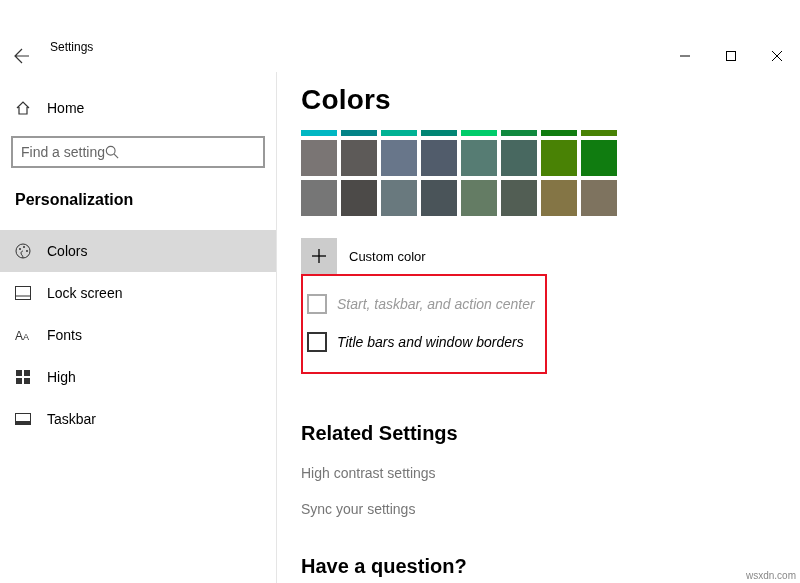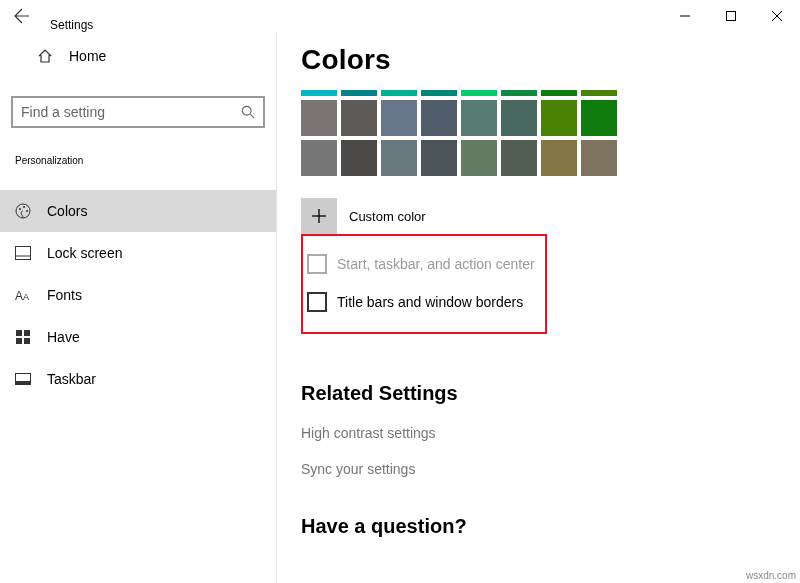--- a/index.html
+++ b/index.html
@@ -1,49 +1,49 @@
 <!DOCTYPE html>
 <html><head>
 <meta charset="utf-8">
 <style>
   * { box-sizing: border-box; margin: 0; padding: 0; font-family: "Segoe UI", sans-serif; }
   body { width: 800px; height: 583px; background: #fff; overflow: hidden; position: relative; }
-  .titlebar { height: 32px; display: flex; align-items: flex-end; position: relative; }
+  .titlebar { height: 32px; display: flex; align-items: flex-start; position: relative; margin-top: 40px; }
   .back-btn { width: 44px; height: 32px; display: flex; align-items: center; justify-content: center; color: #333; }
   .title { font-size: 12px; color: #000; margin-left: 6px; }
   .win-controls { position: absolute; right: 0; top: 0; display: flex; }
   .win-btn { width: 46px; height: 32px; display: flex; align-items: center; justify-content: center; color: #000; }
   .container { display: flex; height: calc(100% - 32px); }
   .sidebar { width: 277px; background: #fff; border-right: 1px solid #e5e5e5; padding-top: 16px; }
-  .home-row { display: flex; align-items: flex-start; height: 40px; padding: 0 15px; font-size: 14px; color: #000; gap: 16px; margin-left: 22px; }
+  .home-row { display: flex; align-items: center; height: 40px; padding: 0 15px; font-size: 14px; color: #000; gap: 16px; }
   .home-row .icon { width: 16px; display: flex; justify-content: center; }
   .search-wrap { padding: 8px 11px 14px 11px; }
-  .search { height: 32px; border: 2px solid #999; background: #fff; display: flex; align-items: center; padding: 0 8px; justify-content: space-between; }
+  .search { height: 32px; border: 2px solid #999; background: #fff; display: flex; align-items: center; padding: 0 8px; justify-content: flex-start; }
   .search span.ph { color: #666; font-size: 14px; }
-  .category { padding: 0 15px; font-size: 10px; font-weight: 400; color: #000; height: 36px; display: flex; align-items: center; margin-bottom: 12px; }
+  .category { padding: 0 15px; font-size: 16px; font-weight: 700; color: #000; height: 36px; display: flex; align-items: center; margin-bottom: 12px; }
   .nav-item { display: flex; align-items: center; height: 42px; padding: 0 15px; gap: 16px; font-size: 14px; color: #000; position: relative; }
   .nav-item .icon { width: 16px; display: flex; justify-content: center; color: #333; }
   .nav-item.selected { background: #d9d9d9; }
   .nav-item.selected::before { content: ""; position: absolute; left: 0; top: 8px; bottom: 8px; width: 4px; background: #0078d7; display: none; }
   .content { flex: 1; padding: 12px 0 0 24px; overflow: hidden; }
   .page-heading { font-size: 28px; font-weight: 600; color: #000; margin-bottom: 14px; letter-spacing: 0.2px; }
   .swatches { display: flex; flex-direction: column; gap: 4px; }
   .swatch-row { display: flex; gap: 4px; }
   .swatch { width: 36px; height: 36px; }
   .swatch.top { height: 6px; }
   .custom-row { display: flex; align-items: center; gap: 12px; margin-top: 22px; }
   .custom-btn { width: 36px; height: 36px; background: #ccc; display: flex; align-items: center; justify-content: center; font-size: 18px; color: #000; }
   .custom-label { font-size: 13px; color: #000; text-align: center; }
   .section-label { font-size: 14px; color: #000; margin-top: 44px; margin-bottom: 12px; }
   .checkbox-group { border: 2px solid #e81123; padding: 10px 10px 12px 4px; display: inline-block; min-width: 215px; }
   .cb-row { display: flex; align-items: center; gap: 10px; height: 36px; }
   .cb-row + .cb-row { margin-top: 2px; }
   .cb-box { width: 20px; height: 20px; border: 2px solid #333; }
   .cb-box.disabled { border-color: #aaa; }
-  .cb-label { font-size: 14px; color: #000; }
+  .cb-label { font-size: 14px; color: #000; font-style: italic; }
   .cb-label.disabled { color: #9a9a9a; }
   .related-heading { font-size: 20px; font-weight: 600; color: #000; margin-top: 48px; }
   .related-link { font-size: 14px; color: #767676; margin-top: 20px; display: block; }
   .question-heading { font-size: 20px; font-weight: 600; color: #000; margin-top: 38px; }
   .watermark { position: absolute; right: 4px; bottom: 2px; font-size: 10px; color: #888; }
   svg { display: block; }
 </style>
 </head>
 <body>
 
@@ -127,21 +127,21 @@
     </div>
     <div class="nav-item">
       <span class="icon">
           <svg width="14" height="14" viewBox="0 0 14 14">
             <rect x="0" y="0" width="6" height="6" fill="#333"></rect>
             <rect x="8" y="0" width="6" height="6" fill="#333"></rect>
             <rect x="0" y="8" width="6" height="6" fill="#333"></rect>
             <rect x="8" y="8" width="6" height="6" fill="#333"></rect>
           </svg>
         </span>
-      <span>Have</span>
+      <span>High</span>
     </div>
     <div class="nav-item">
       <span class="icon">
           <svg width="16" height="12" viewBox="0 0 16 12">
             <rect x="0.5" y="0.5" width="15" height="11" stroke="#333" fill="none"></rect>
             <rect x="0.5" y="8" width="15" height="3.5" fill="#333"></rect>
           </svg>
         </span>
       <span>Taskbar</span>
     </div>

